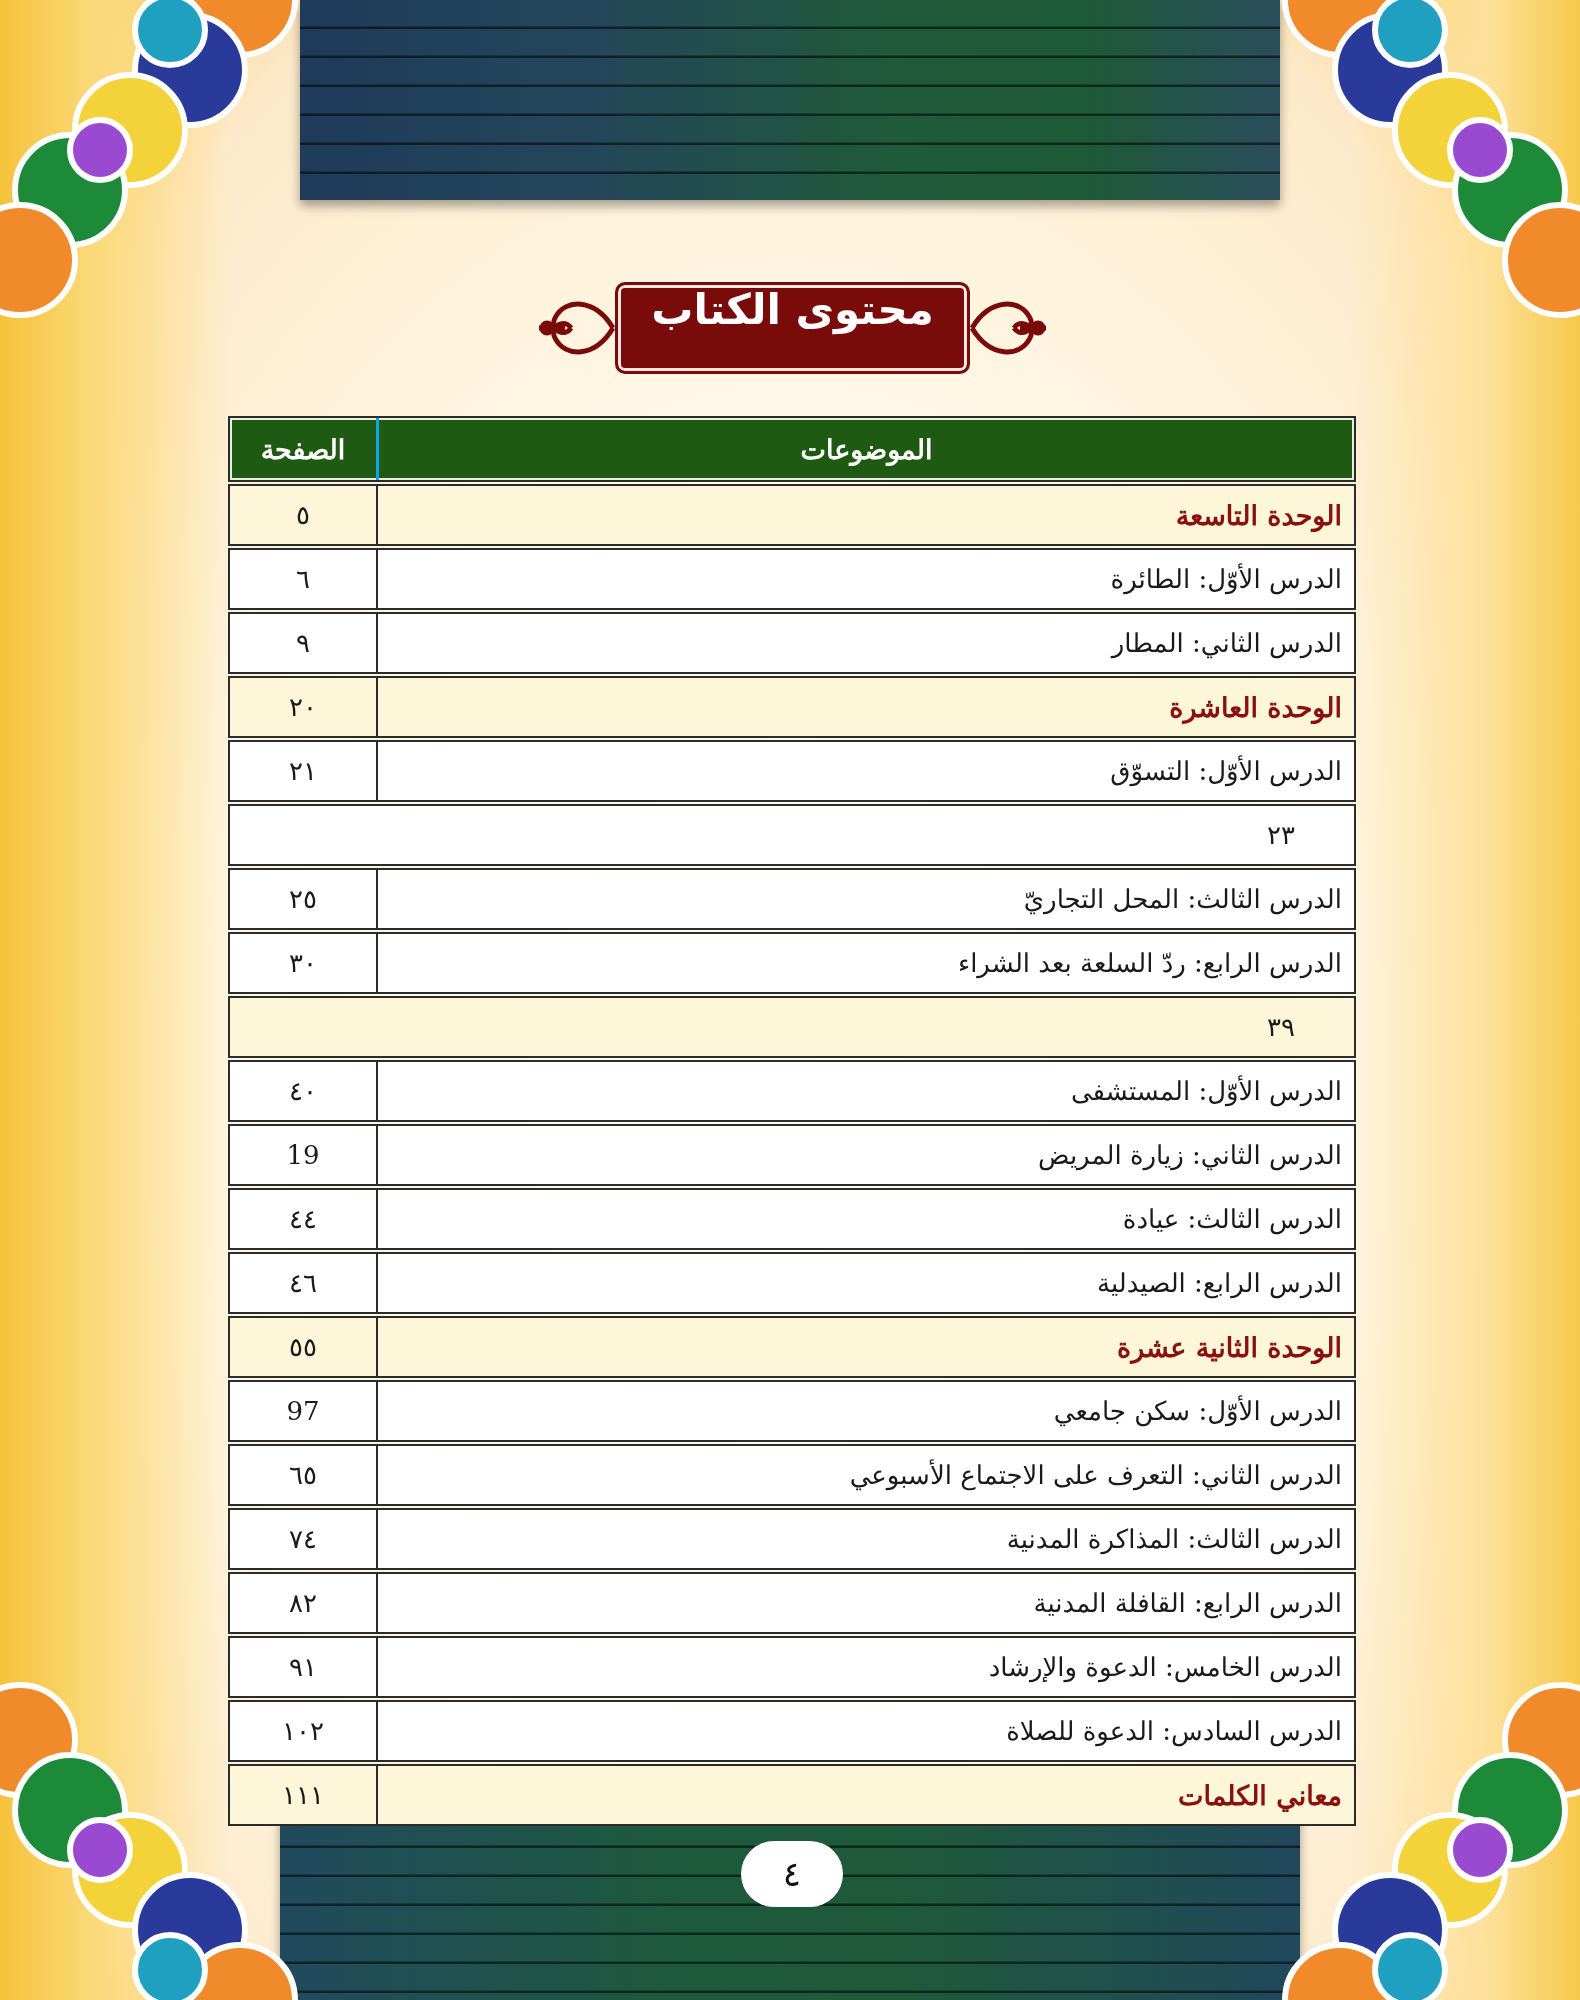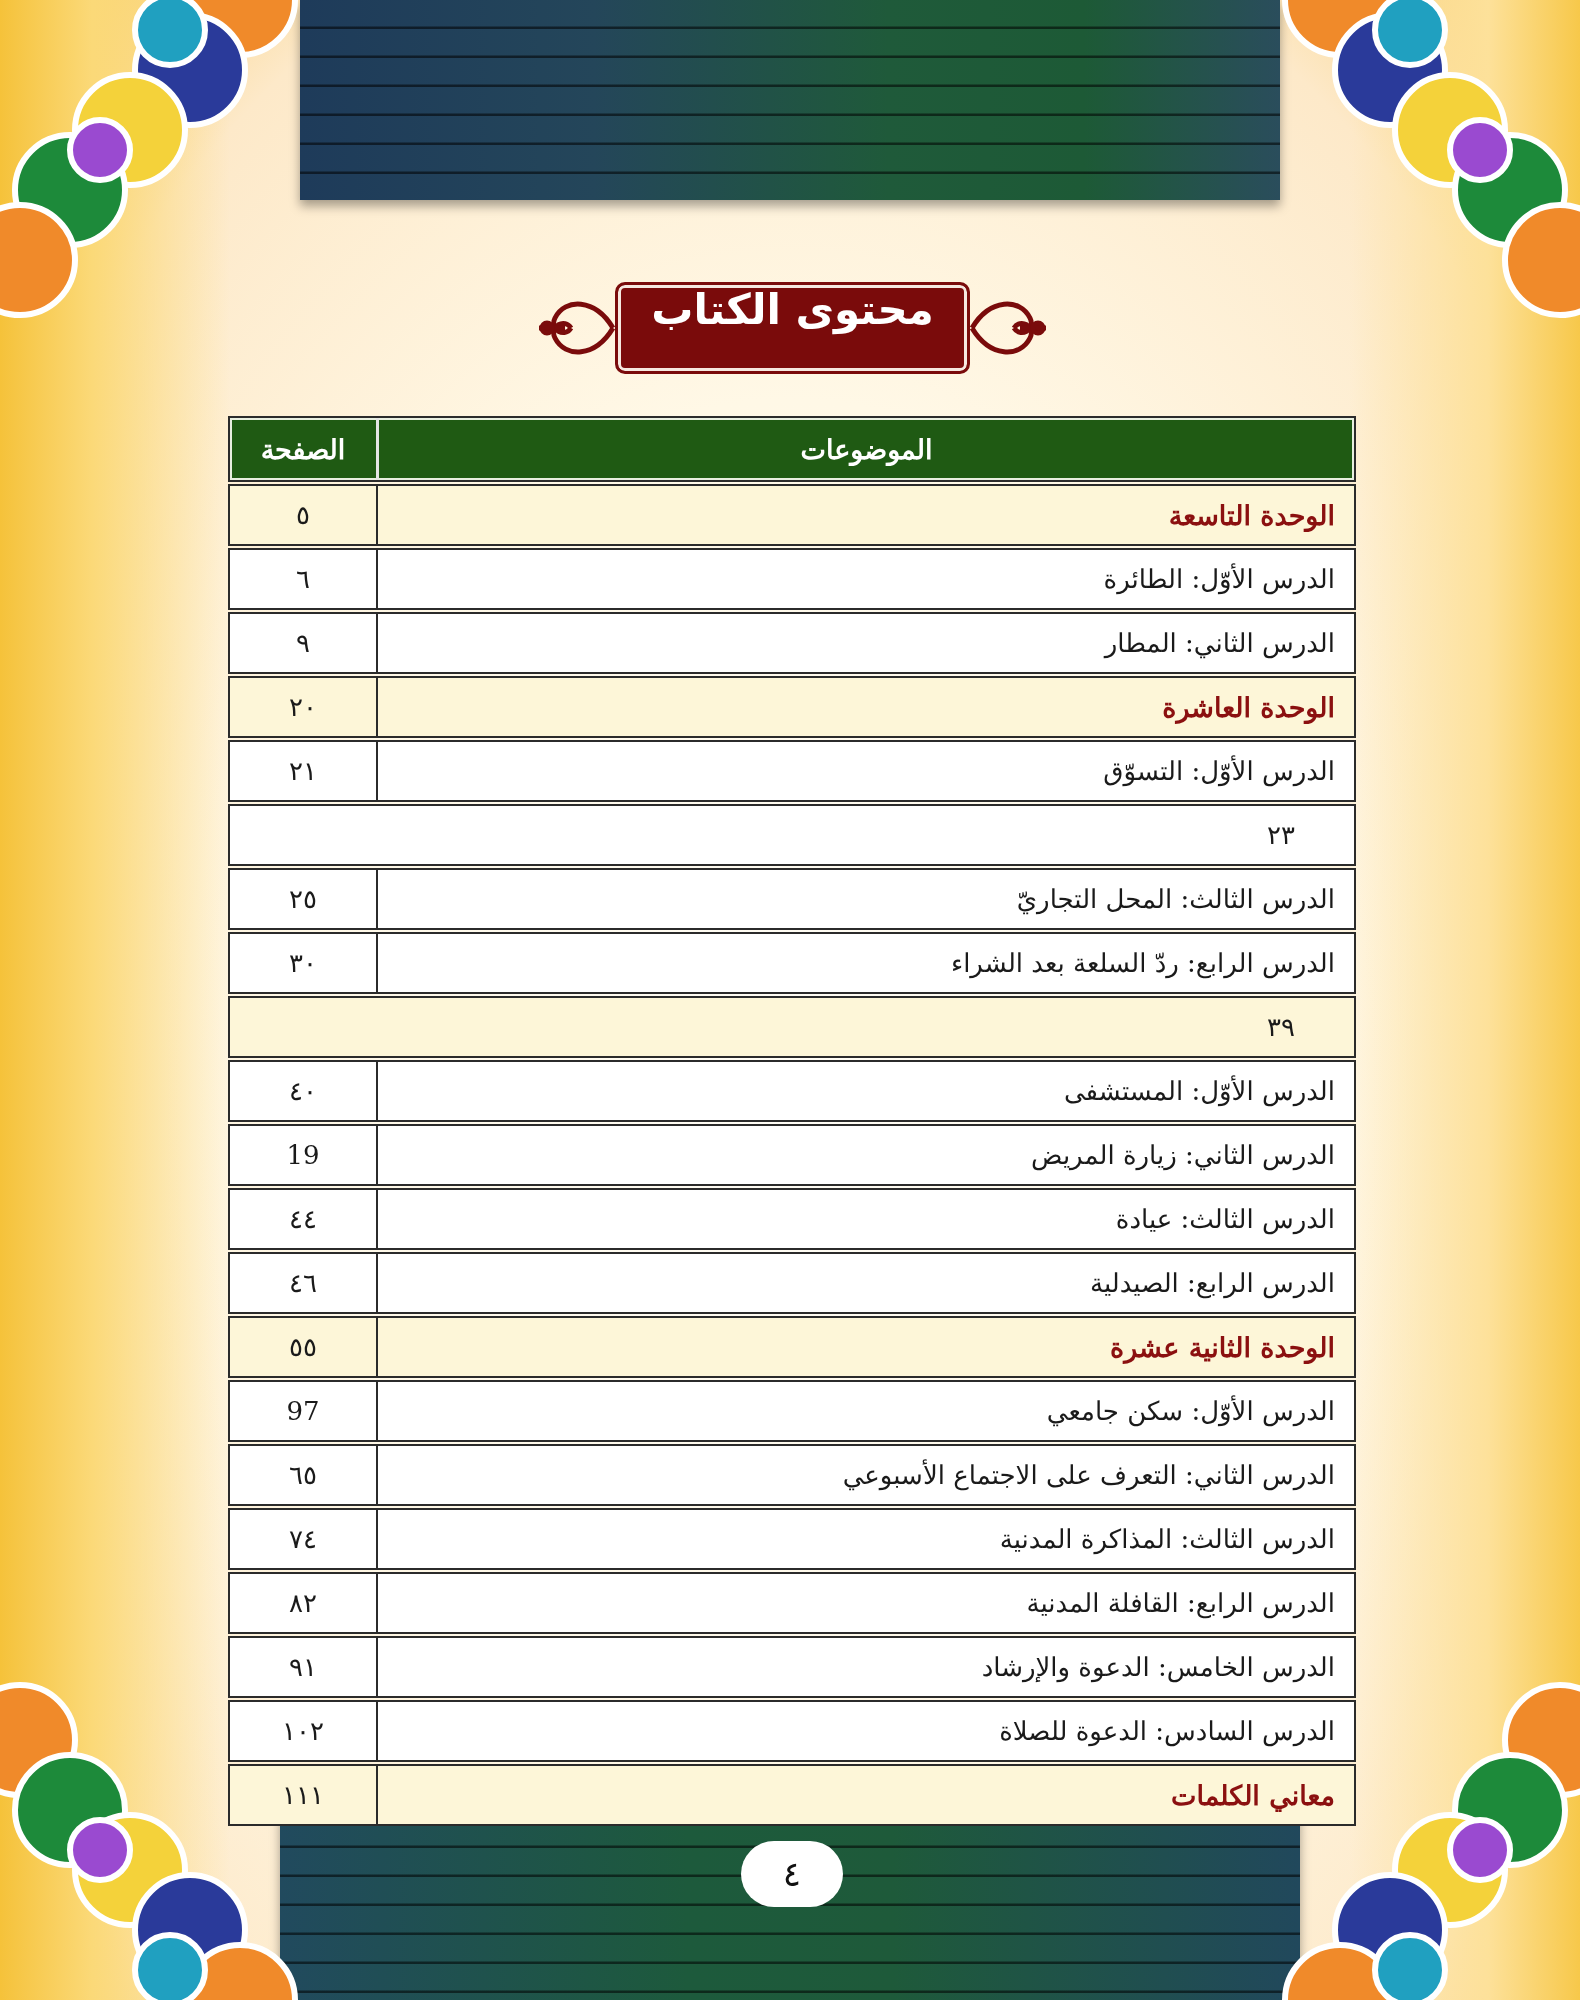--- a/index.html
+++ b/index.html
@@ -62,30 +62,30 @@
   .toc {
     position: absolute; left: 228px; top: 416px; width: 1128px;
     direction: rtl;
   }
   .row {
     display: flex; height: 58px; margin-bottom: 2px;
     border: 2px solid #2b2b2b; background: #fff;
   }
   .row .topic {
     flex: 1; border-left: 2px solid #2b2b2b;
-    display: flex; align-items: center; padding-right: 19px;
+    display: flex; align-items: center; padding-right: 12px;
     font-size: 26px; color: #1a1a1a;
   }
   .row .page-num {
     width: 146px; display: flex; align-items: center; justify-content: center;
     font-size: 26px; color: #1a1a1a;
   }
   .row.header { height: 62px; background: #1f5a13; border-color: #2b2b2b; box-shadow: inset 0 0 0 2px #e8efe0; }
   .row.header .topic, .row.header .page-num { color: #fff; justify-content: center; padding: 0; font-weight: bold; font-size: 27px; }
-  .row.header .topic { border-left: 3px solid #e5e5e5; }
+  .row.header .topic { border-left: 3px solid #0ea5e9; }
   .row.unit { background: #fdf6d8; }
   .row.unit .topic { color: #8b1010; font-weight: bold; font-size: 27px; }
 
   .page-badge {
     position: absolute; left: 741px; top: 1841px; width: 102px; height: 66px;
     background: #ffffff; border-radius: 33px;
     display: flex; align-items: center; justify-content: center;
     font-size: 34px; color: #111; font-family: "DejaVu Sans", sans-serif;
   }
 </style>

